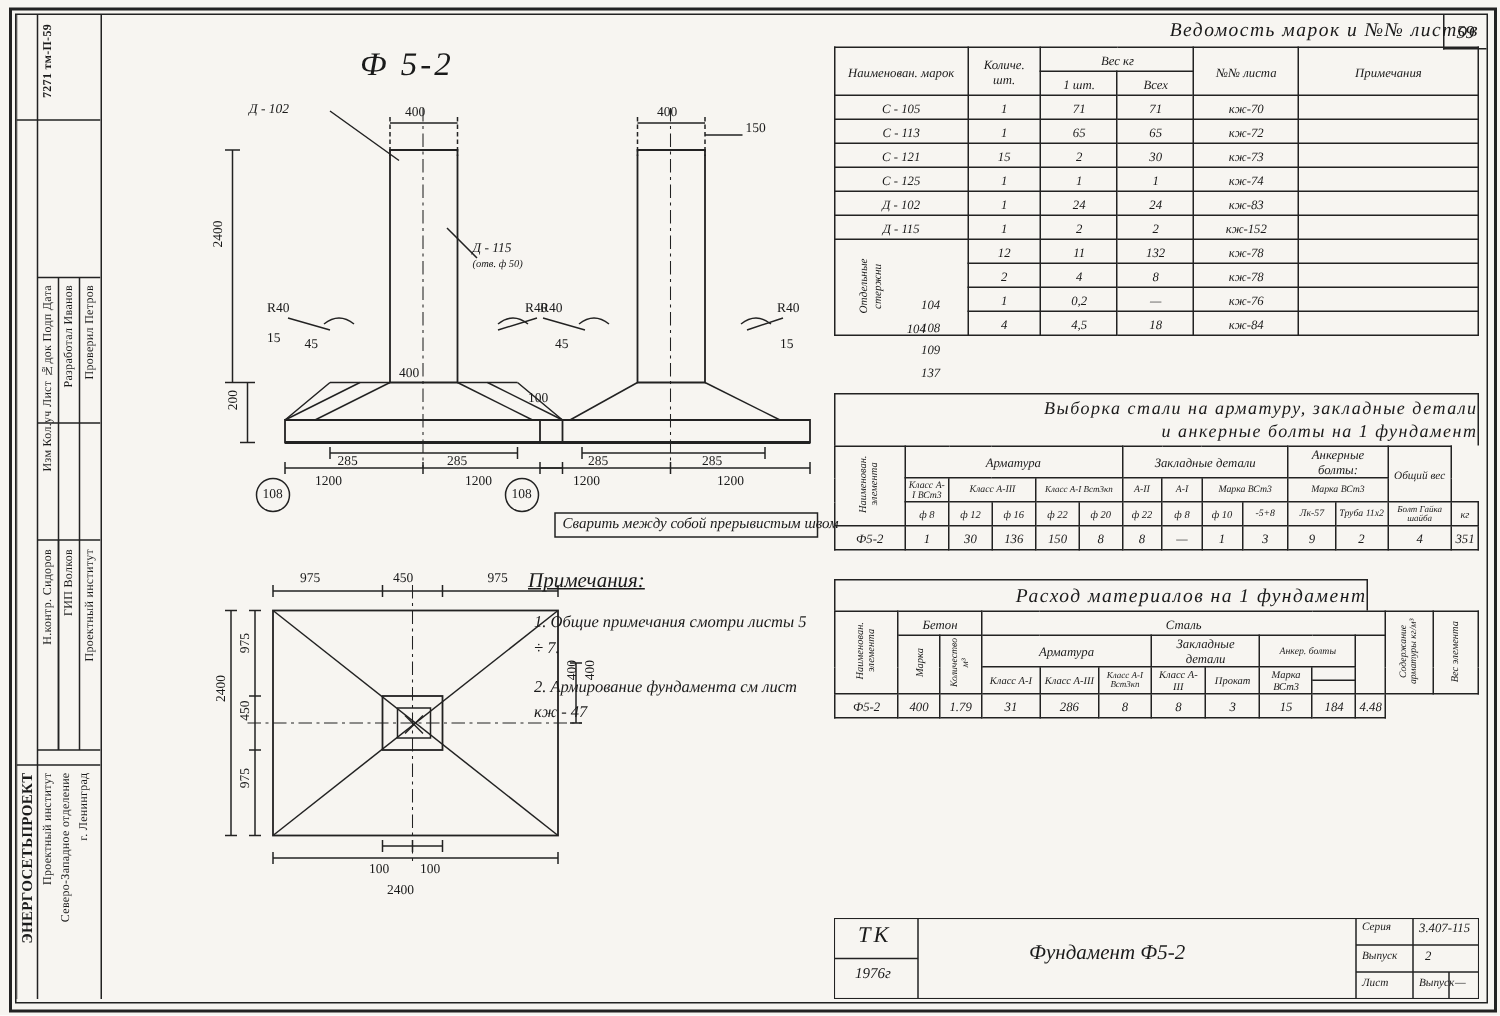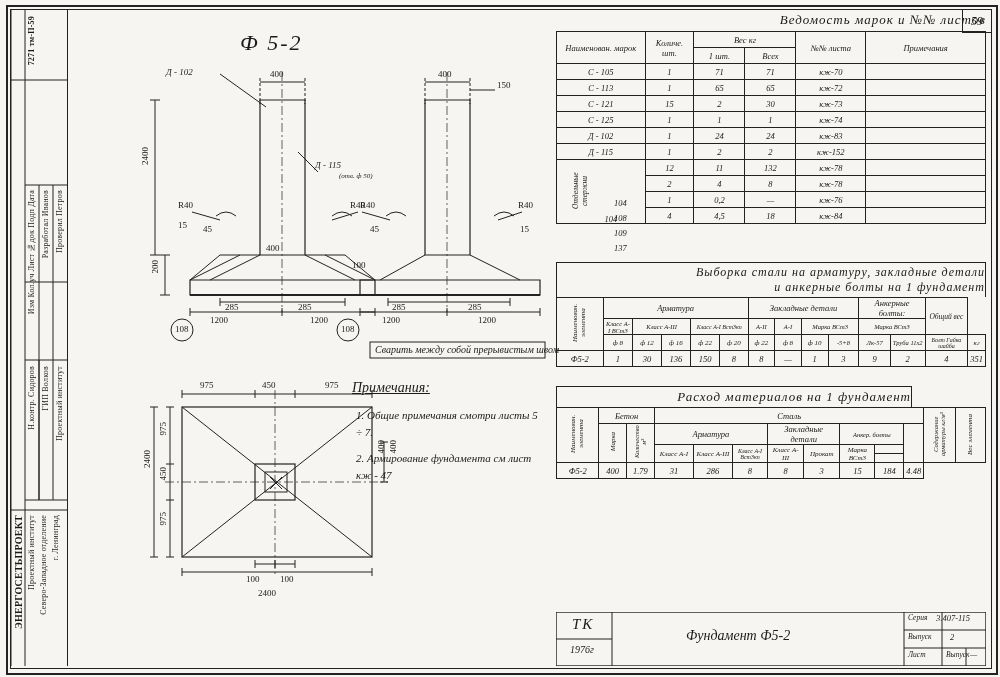--- a/index.html
+++ b/index.html
@@ -167,21 +167,21 @@
         <line x1="302" y1="556" x2="302" y2="564"></line>
         <line x1="185" y1="552" x2="225" y2="552"></line>
         <line x1="185" y1="548" x2="185" y2="556"></line>
         <line x1="205" y1="548" x2="205" y2="556"></line>
         <line x1="225" y1="548" x2="225" y2="556"></line>
       </g>
     </svg>
 
     <div class="lbl hand" style="left:96px;top:55px;">Д - 102</div>
     <div class="lbl hand" style="left:245px;top:148px;">Д - 115</div>
-    <div class="lbl hand" style="left:245px;top:160px;font-size:7px;margin-left:24px;">(отв. ф 50)</div>
+    <div class="lbl hand" style="left:245px;top:160px;font-size:7px;">(отв. ф 50)</div>
     <div class="lbl" style="left:200px;top:57px;">400</div>
     <div class="lbl" style="left:368px;top:57px;">400</div>
     <div class="lbl" style="left:427px;top:68px;">150</div>
     <div class="lbl" style="left:108px;top:188px;">R40</div>
     <div class="lbl" style="left:280px;top:188px;">R40</div>
 
     <div class="lbl" style="left:290px;top:188px;">R40</div>
     <div class="lbl" style="left:448px;top:188px;">R40</div>
     <div class="lbl" style="left:108px;top:208px;">15</div>
     <div class="lbl" style="left:450px;top:212px;">15</div>
@@ -454,20 +454,20 @@
       <line x1="348" y1="36" x2="430" y2="36" stroke="#222"></line>
       <line x1="386" y1="0" x2="386" y2="18" stroke="#222"></line>
       <line x1="386" y1="18" x2="386" y2="36" stroke="#222"></line>
       <line x1="386" y1="36" x2="386" y2="54" stroke="#222"></line>
       <line x1="410" y1="36" x2="410" y2="54" stroke="#222"></line>
     </svg>
     <div style="position:absolute;left:16px;top:4px;font-size:15px;font-style:italic;letter-spacing:2px;">ТК</div>
     <div style="position:absolute;left:14px;top:32px;font-size:10px;font-style:italic;">1976г</div>
     <div style="position:absolute;left:130px;top:16px;font-size:14px;font-style:italic;">Фундамент Ф5-2</div>
     <div style="position:absolute;left:352px;top:1px;font-size:7.5px;font-style:italic;">Серия</div>
-    <div style="position:absolute;left:380px;top:1px;font-size:8.5px;font-style:italic;">3.407-115</div>
+    <div style="position:absolute;left:390px;top:1px;font-size:8.5px;font-style:italic;">3.407-115</div>
     <div style="position:absolute;left:352px;top:20px;font-size:7.5px;font-style:italic;">Выпуск</div>
     <div style="position:absolute;left:394px;top:20px;font-size:8.5px;font-style:italic;">2</div>
     <div style="position:absolute;left:352px;top:38px;font-size:7.5px;font-style:italic;">Лист</div>
     <div style="position:absolute;left:390px;top:38px;font-size:7.5px;font-style:italic;">Выпуск</div>
     <div style="position:absolute;left:414px;top:38px;font-size:8px;font-style:italic;">—</div>
   </div>
 </div>
 
 </body></html>

